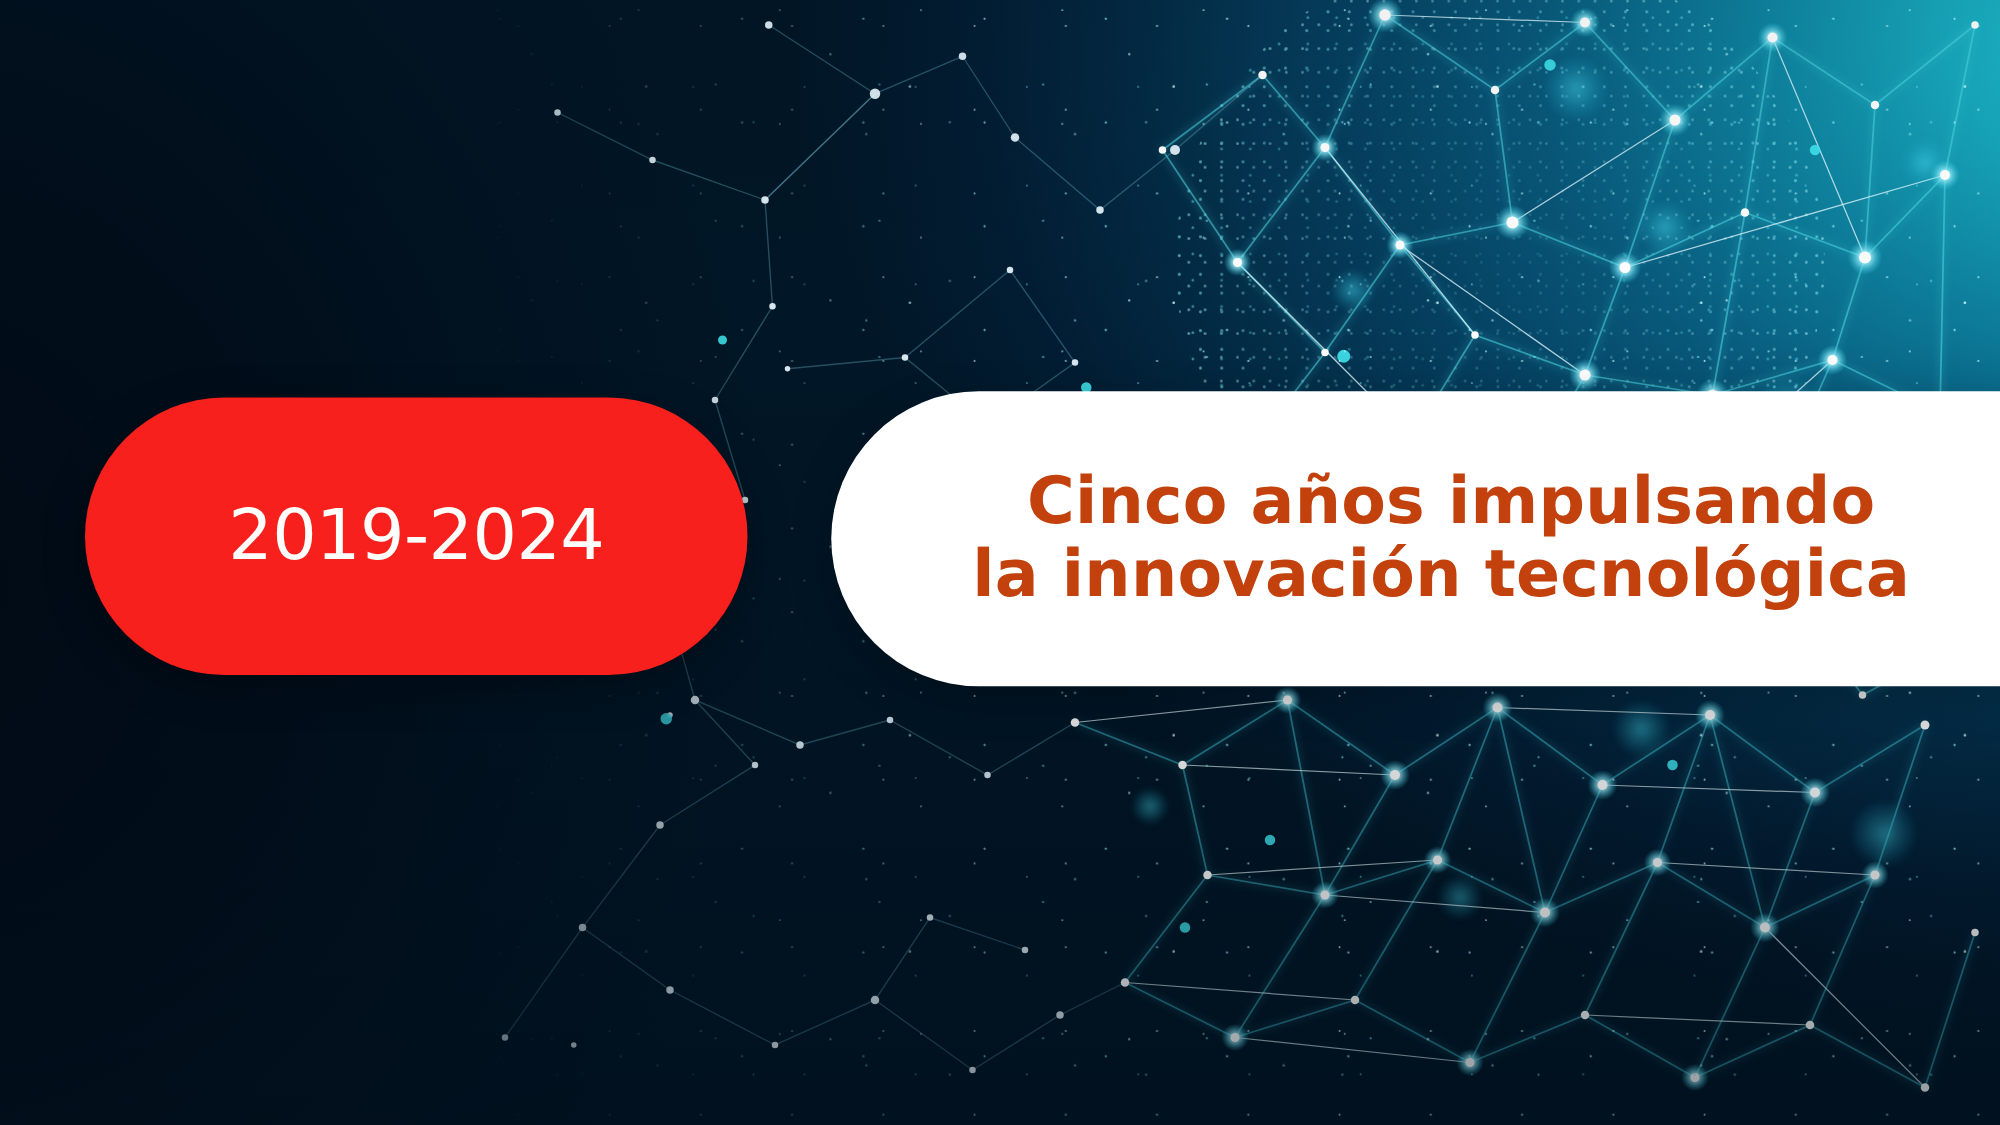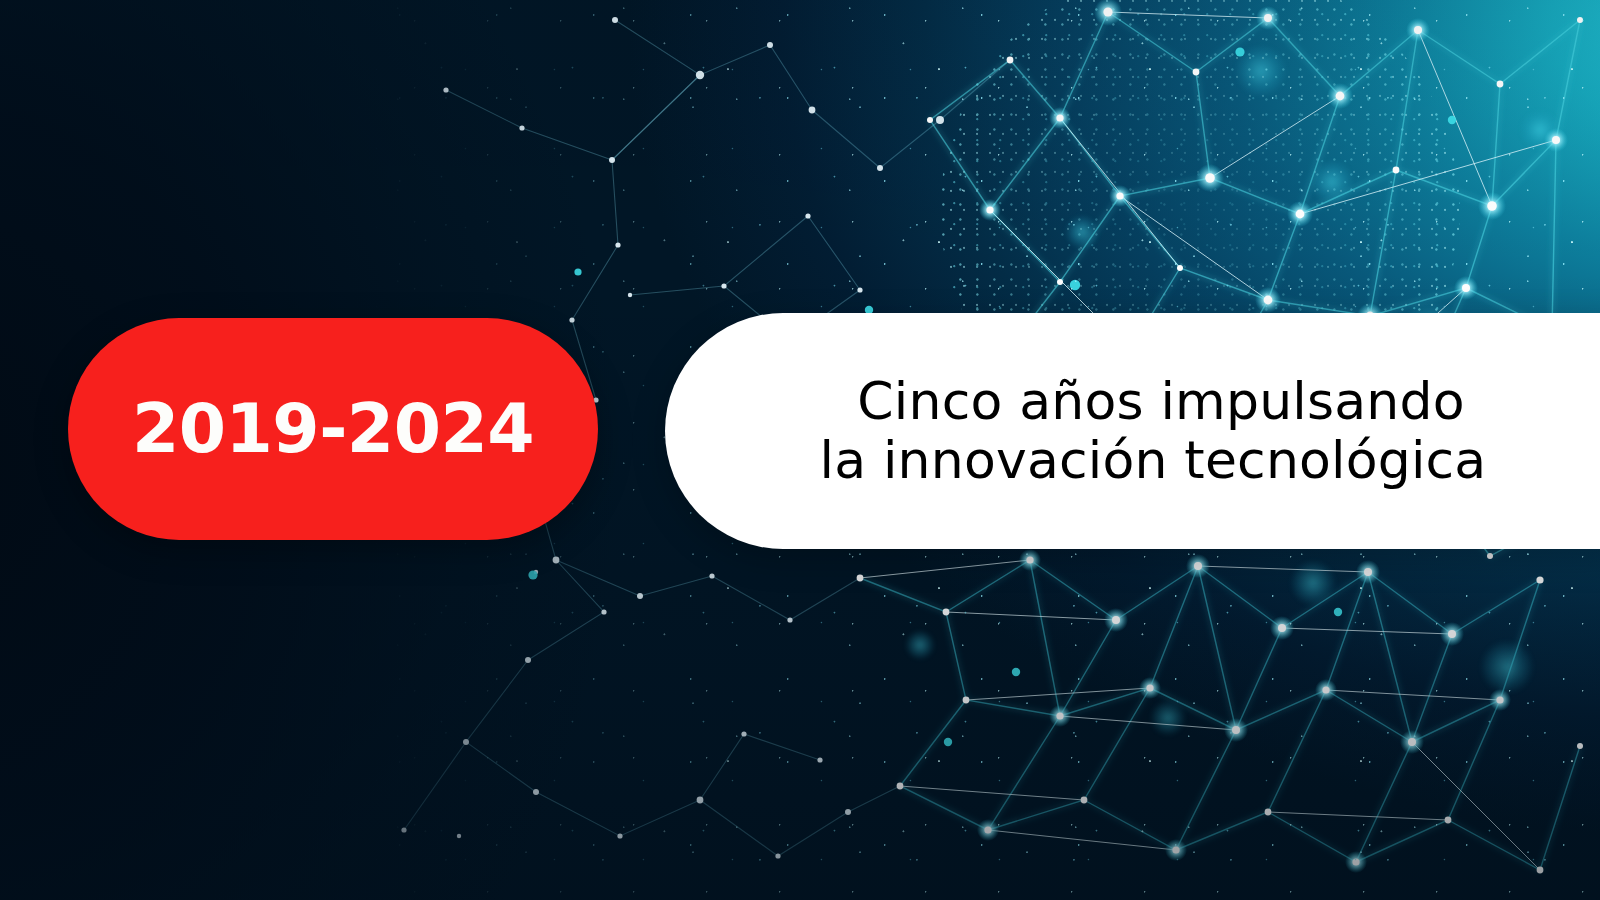--- a/index.html
+++ b/index.html
@@ -113,45 +113,45 @@
     position:absolute;
     left:68px; top:318px;
     width:530px; height:222px;
     background:#f7201d;
     border-radius:111px;
     display:flex; align-items:center; justify-content:center;
     box-shadow: 0 10px 34px rgba(0,0,0,0.30);
   }
   .year-pill .year-text {
     color:#fdfdfb;
-    font-size:68px;
-    font-weight:700;
+    font-size:56px;
+    font-weight:400;
     letter-spacing:-0.5px;
     line-height:1;
     white-space:nowrap;
     font-family:"DejaVu Sans", "Liberation Sans", sans-serif;
   }
 
   .headline-card {
     position:absolute;
     left:665px; top:313px;
     width:960px; height:236px;
     background:#ffffff;
     border-top-left-radius:120px;
     border-bottom-left-radius:120px;
     border-top-right-radius:0;
     border-bottom-right-radius:0;
     display:flex; flex-direction:column;
     align-items:center; justify-content:center;
     box-shadow: 0 10px 34px rgba(0,0,0,0.22);
   }
   .headline-card .hl-line {
-    color:#000000;
+    color:#c2410c;
     font-size:52px;
-    font-weight:400;
+    font-weight:700;
     line-height:1.14;
     white-space:nowrap;
     text-align:center;
     font-family:"DejaVu Sans", "Liberation Sans", sans-serif;
     letter-spacing:0.2px;
   }
   .headline-card .hl-line-1 { margin-left:32px; }
   .headline-card .hl-line-2 { margin-left:16px; }
 </style>
 </head>

